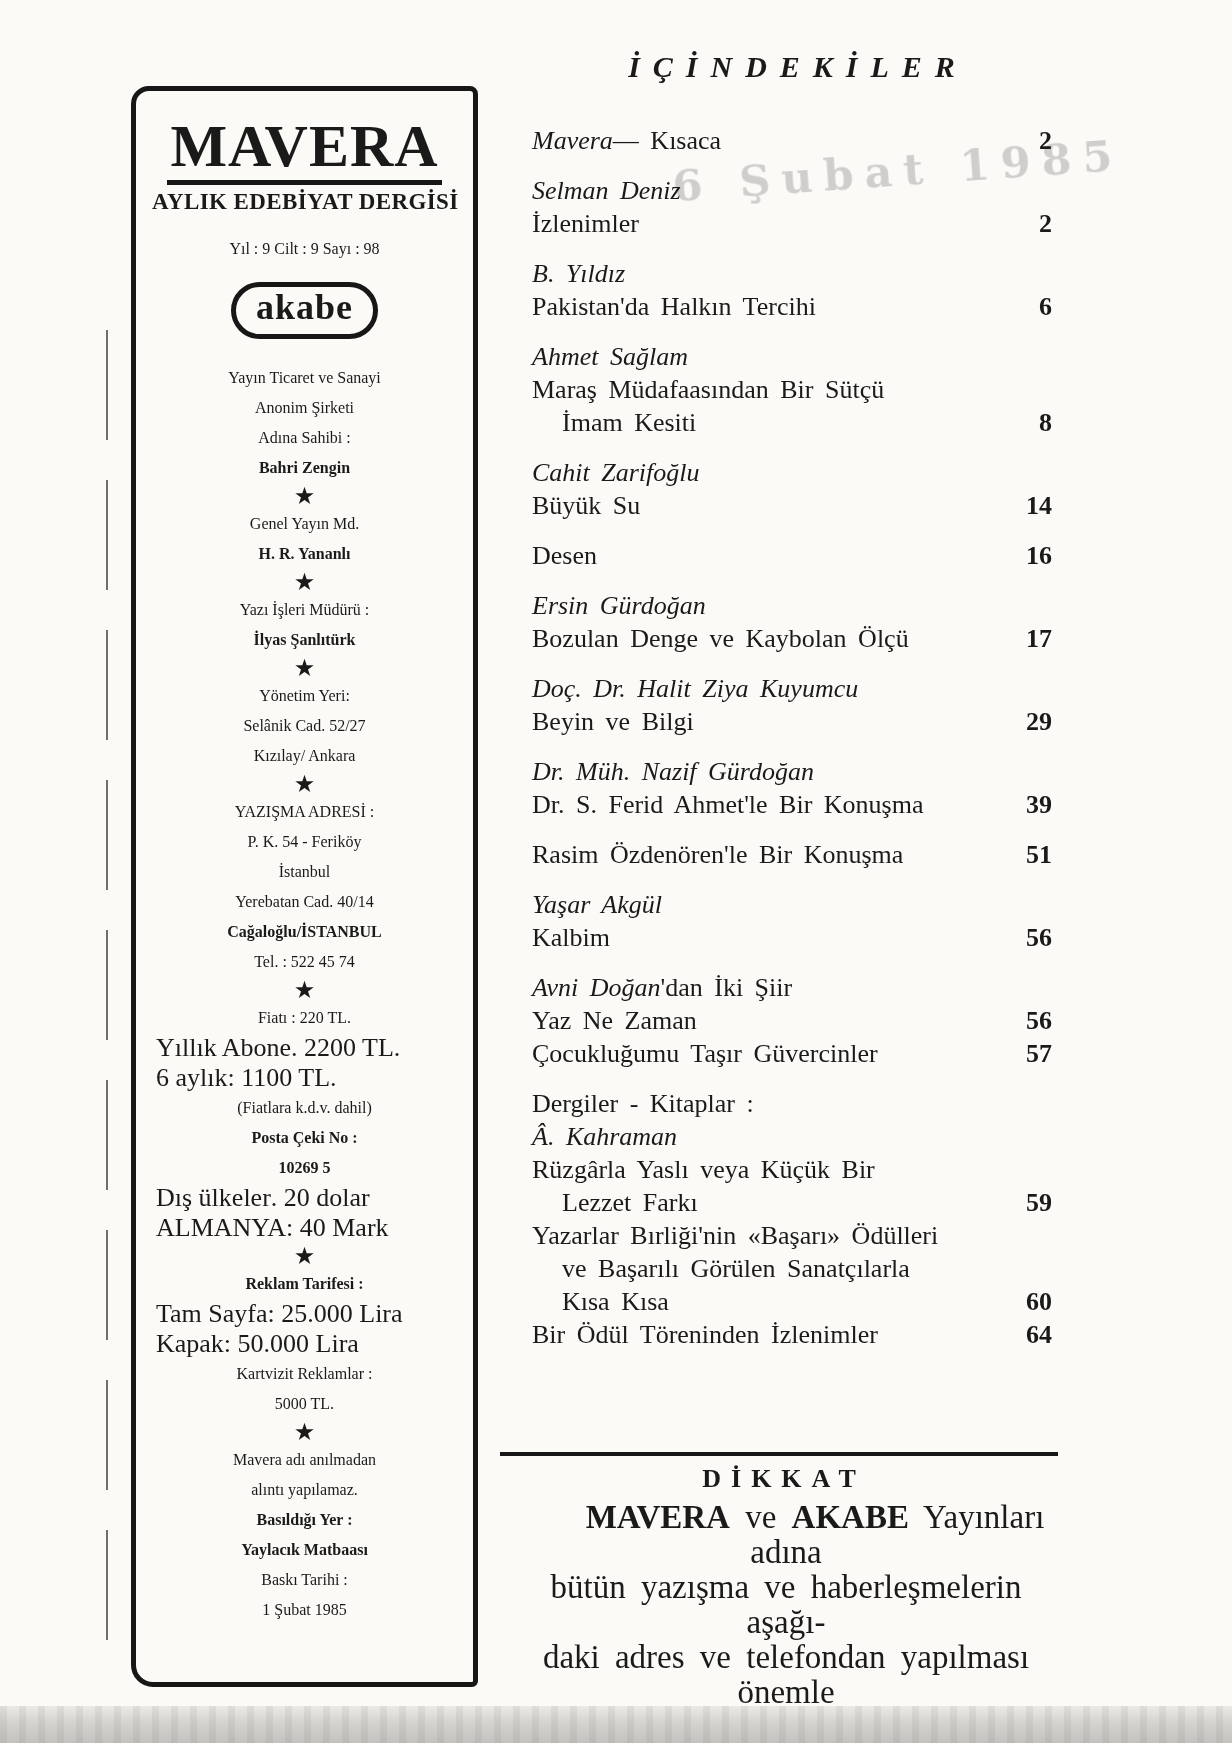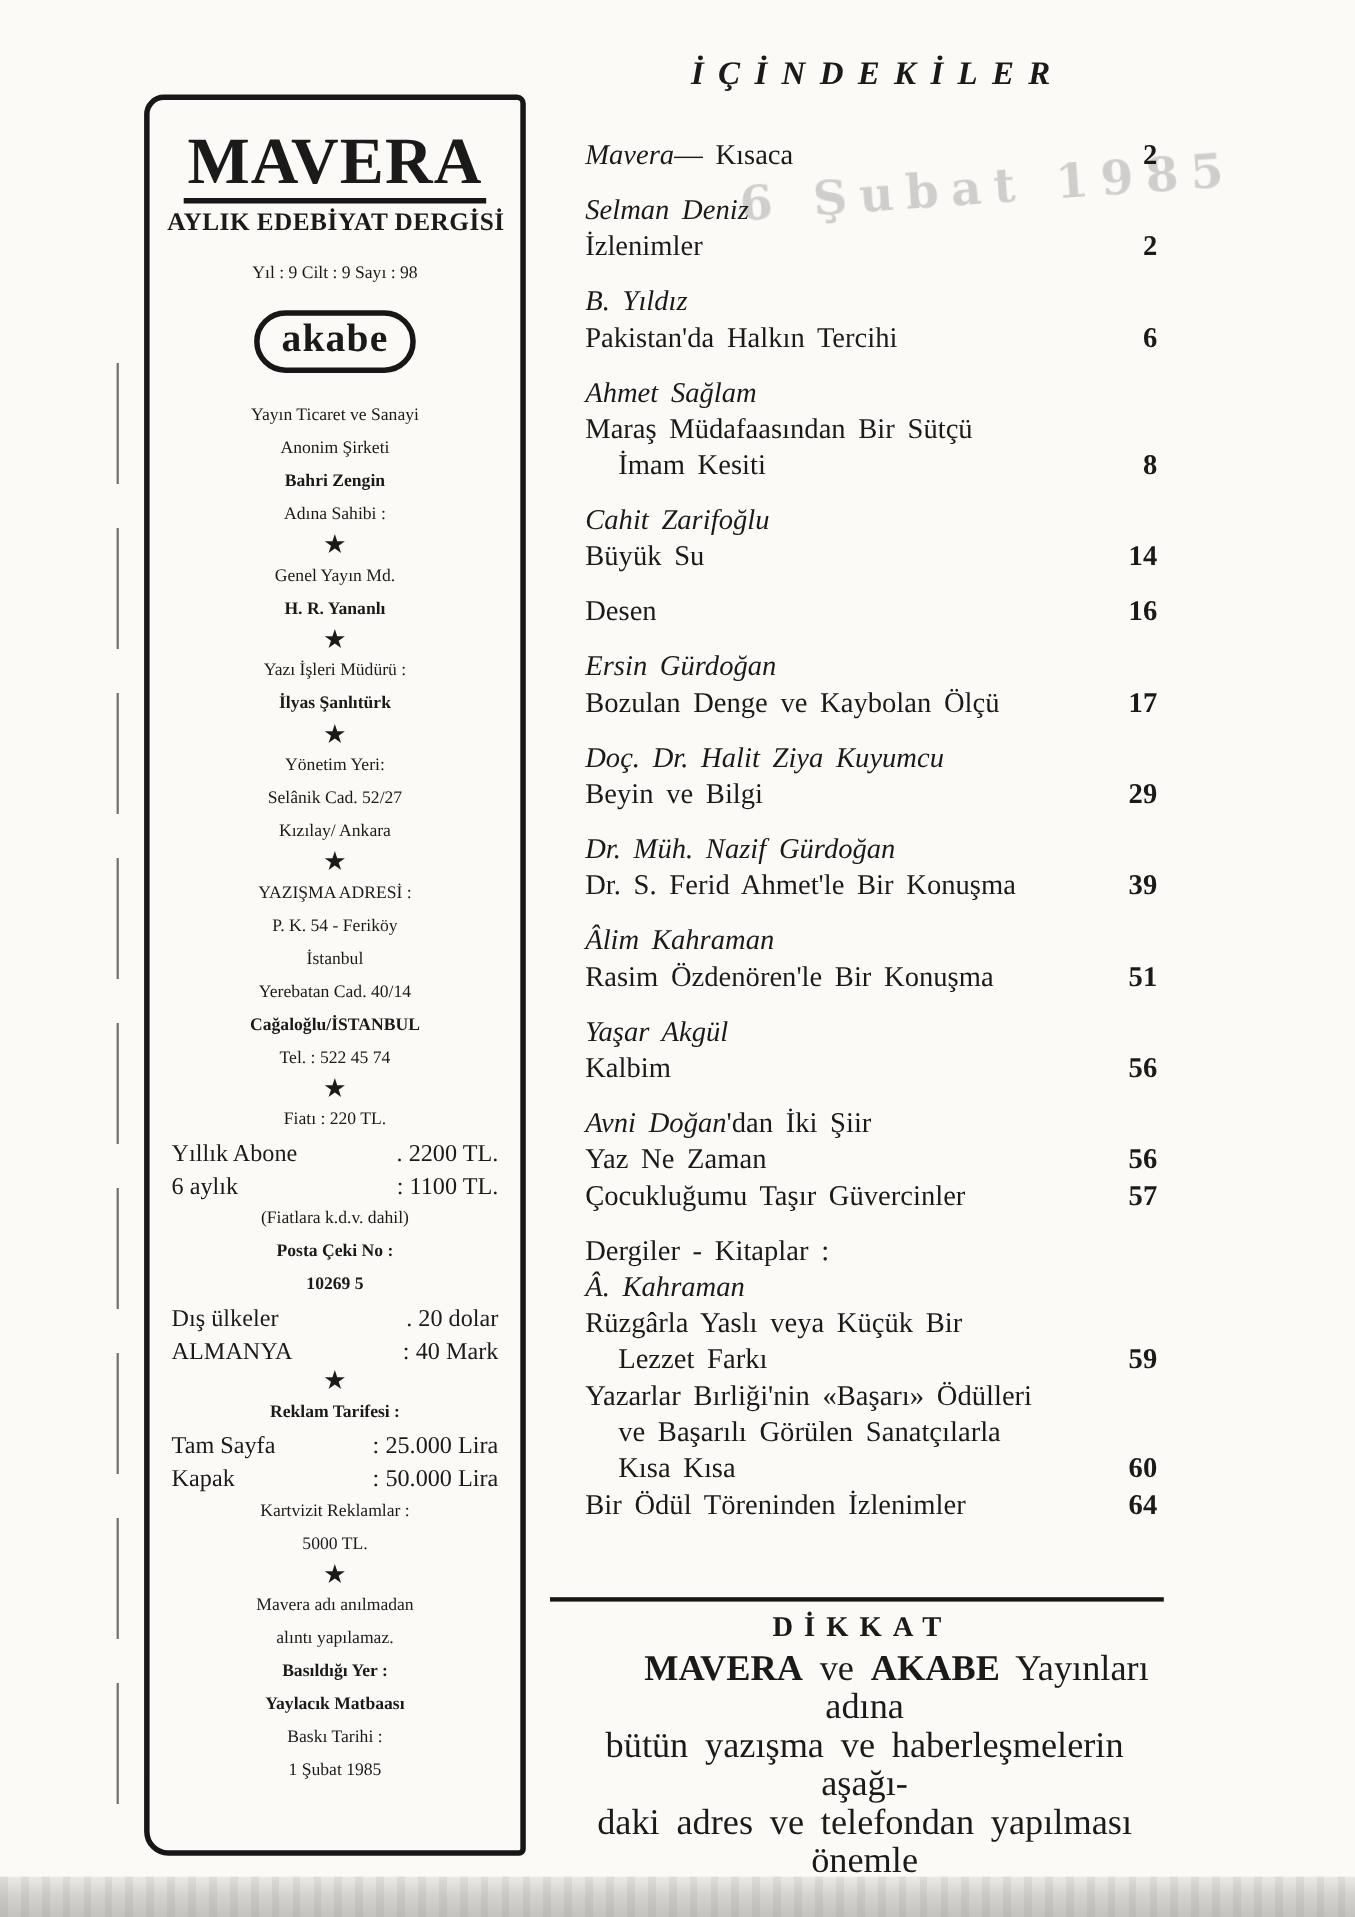--- a/index.html
+++ b/index.html
@@ -21,21 +21,21 @@
   .subtitle{font-weight:700;font-size:23px;line-height:33px;white-space:nowrap;letter-spacing:.4px;}
   .issue{margin-top:16px;}
   .badge-wrap{margin:18px 0 2px;}
   .badge{
     display:inline-block;border:5px solid #171717;border-radius:32px;
     padding:1px 20px 6px;font-size:36px;font-weight:700;line-height:1.1;letter-spacing:1px;
   }
   .ml{font-size:16px;line-height:30px;}
   .b{font-weight:700;}
   .star{font-size:24px;line-height:24px;margin:1px 0;}
-  .row{display:flex;justify-content:space-between;font-size:22px;line-height:30px;text-align:left;padding:0 4px;}
+  .row{display:flex;font-size:26px;line-height:30px;text-align:left;padding:0 4px;}
   .grp{margin-top:24px;}
   
   .edge-line{
     position:absolute;left:106px;top:330px;width:2px;height:1350px;opacity:.65;
     background:repeating-linear-gradient(#242424 0 110px,transparent 110px 150px);
   }
   
   .toc{position:absolute;left:532px;top:50px;width:520px;}
   .toc-title{
     text-align:center;font-style:italic;font-weight:600;font-size:30px;
@@ -79,22 +79,22 @@
 <div class="mast">
   <div class="logo">MAVERA</div>
   <div class="subtitle">AYLIK EDEBİYAT DERGİSİ</div>
   <div class="ml issue">Yıl : 9 Cilt : 9 Sayı : 98</div>
   <div class="badge-wrap">
     <span class="badge">akabe</span>
   </div>
 
   <div class="ml grp">Yayın Ticaret ve Sanayi</div>
   <div class="ml">Anonim Şirketi</div>
+  <div class="ml">Adına Sahibi :</div>
   <div class="ml b">Bahri Zengin</div>
-  <div class="ml">Adına Sahibi :</div>
 
   <div class="star">★</div>
   <div class="ml">Genel Yayın Md.</div>
   <div class="ml b">H. R. Yananlı</div>
 
   <div class="star">★</div>
   <div class="ml">Yazı İşleri Müdürü :</div>
   <div class="ml b">İlyas Şanlıtürk</div>
 
   <div class="star">★</div>
@@ -242,23 +242,20 @@
     <div class="tl">
         <span class="au">Dr. Müh. Nazif Gürdoğan</span>
       </div>
     <div class="tl">
         <span>Dr. S. Ferid Ahmet'le Bir Konuşma</span>
         <span class="pg">39</span>
       </div>
   </div>
 
   <div class="entry">
-    <div class="tl">
-        <span class="au">Âlim Kahraman</span>
-      </div>
     <div class="tl">
         <span>Rasim Özdenören'le Bir Konuşma</span>
         <span class="pg">51</span>
       </div>
   </div>
 
   <div class="entry">
     <div class="tl">
         <span class="au">Yaşar Akgül</span>
       </div>

